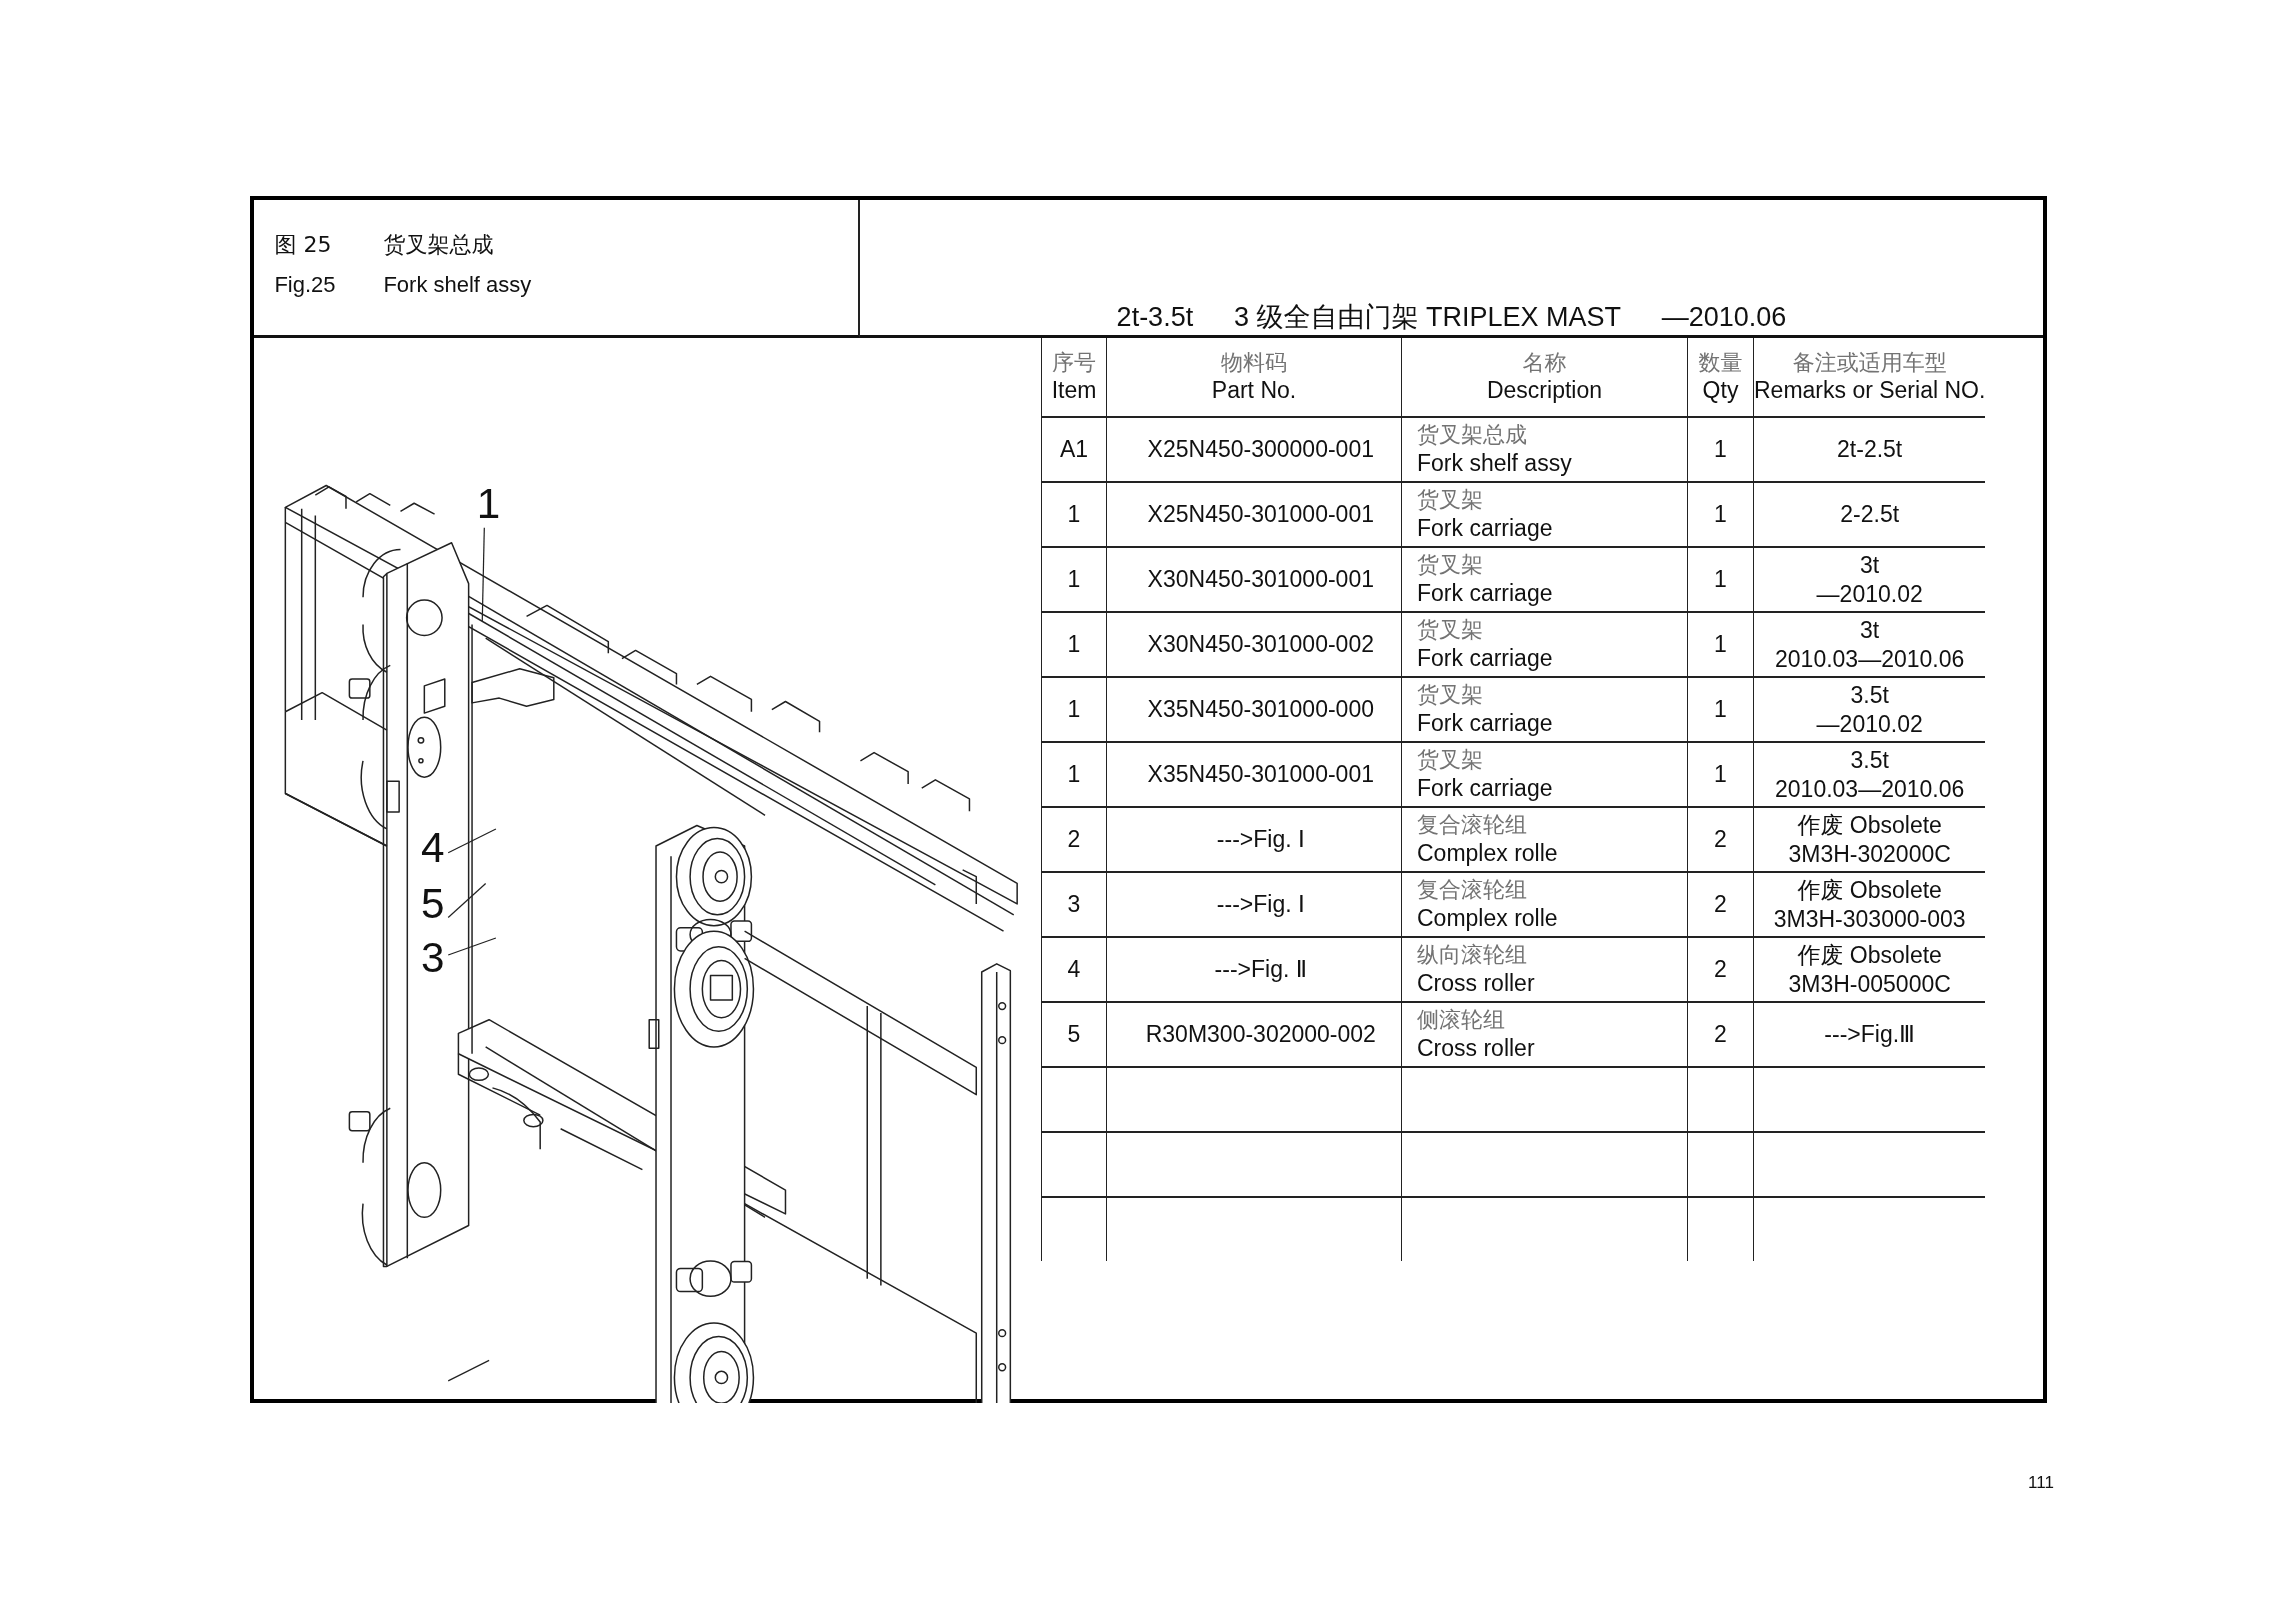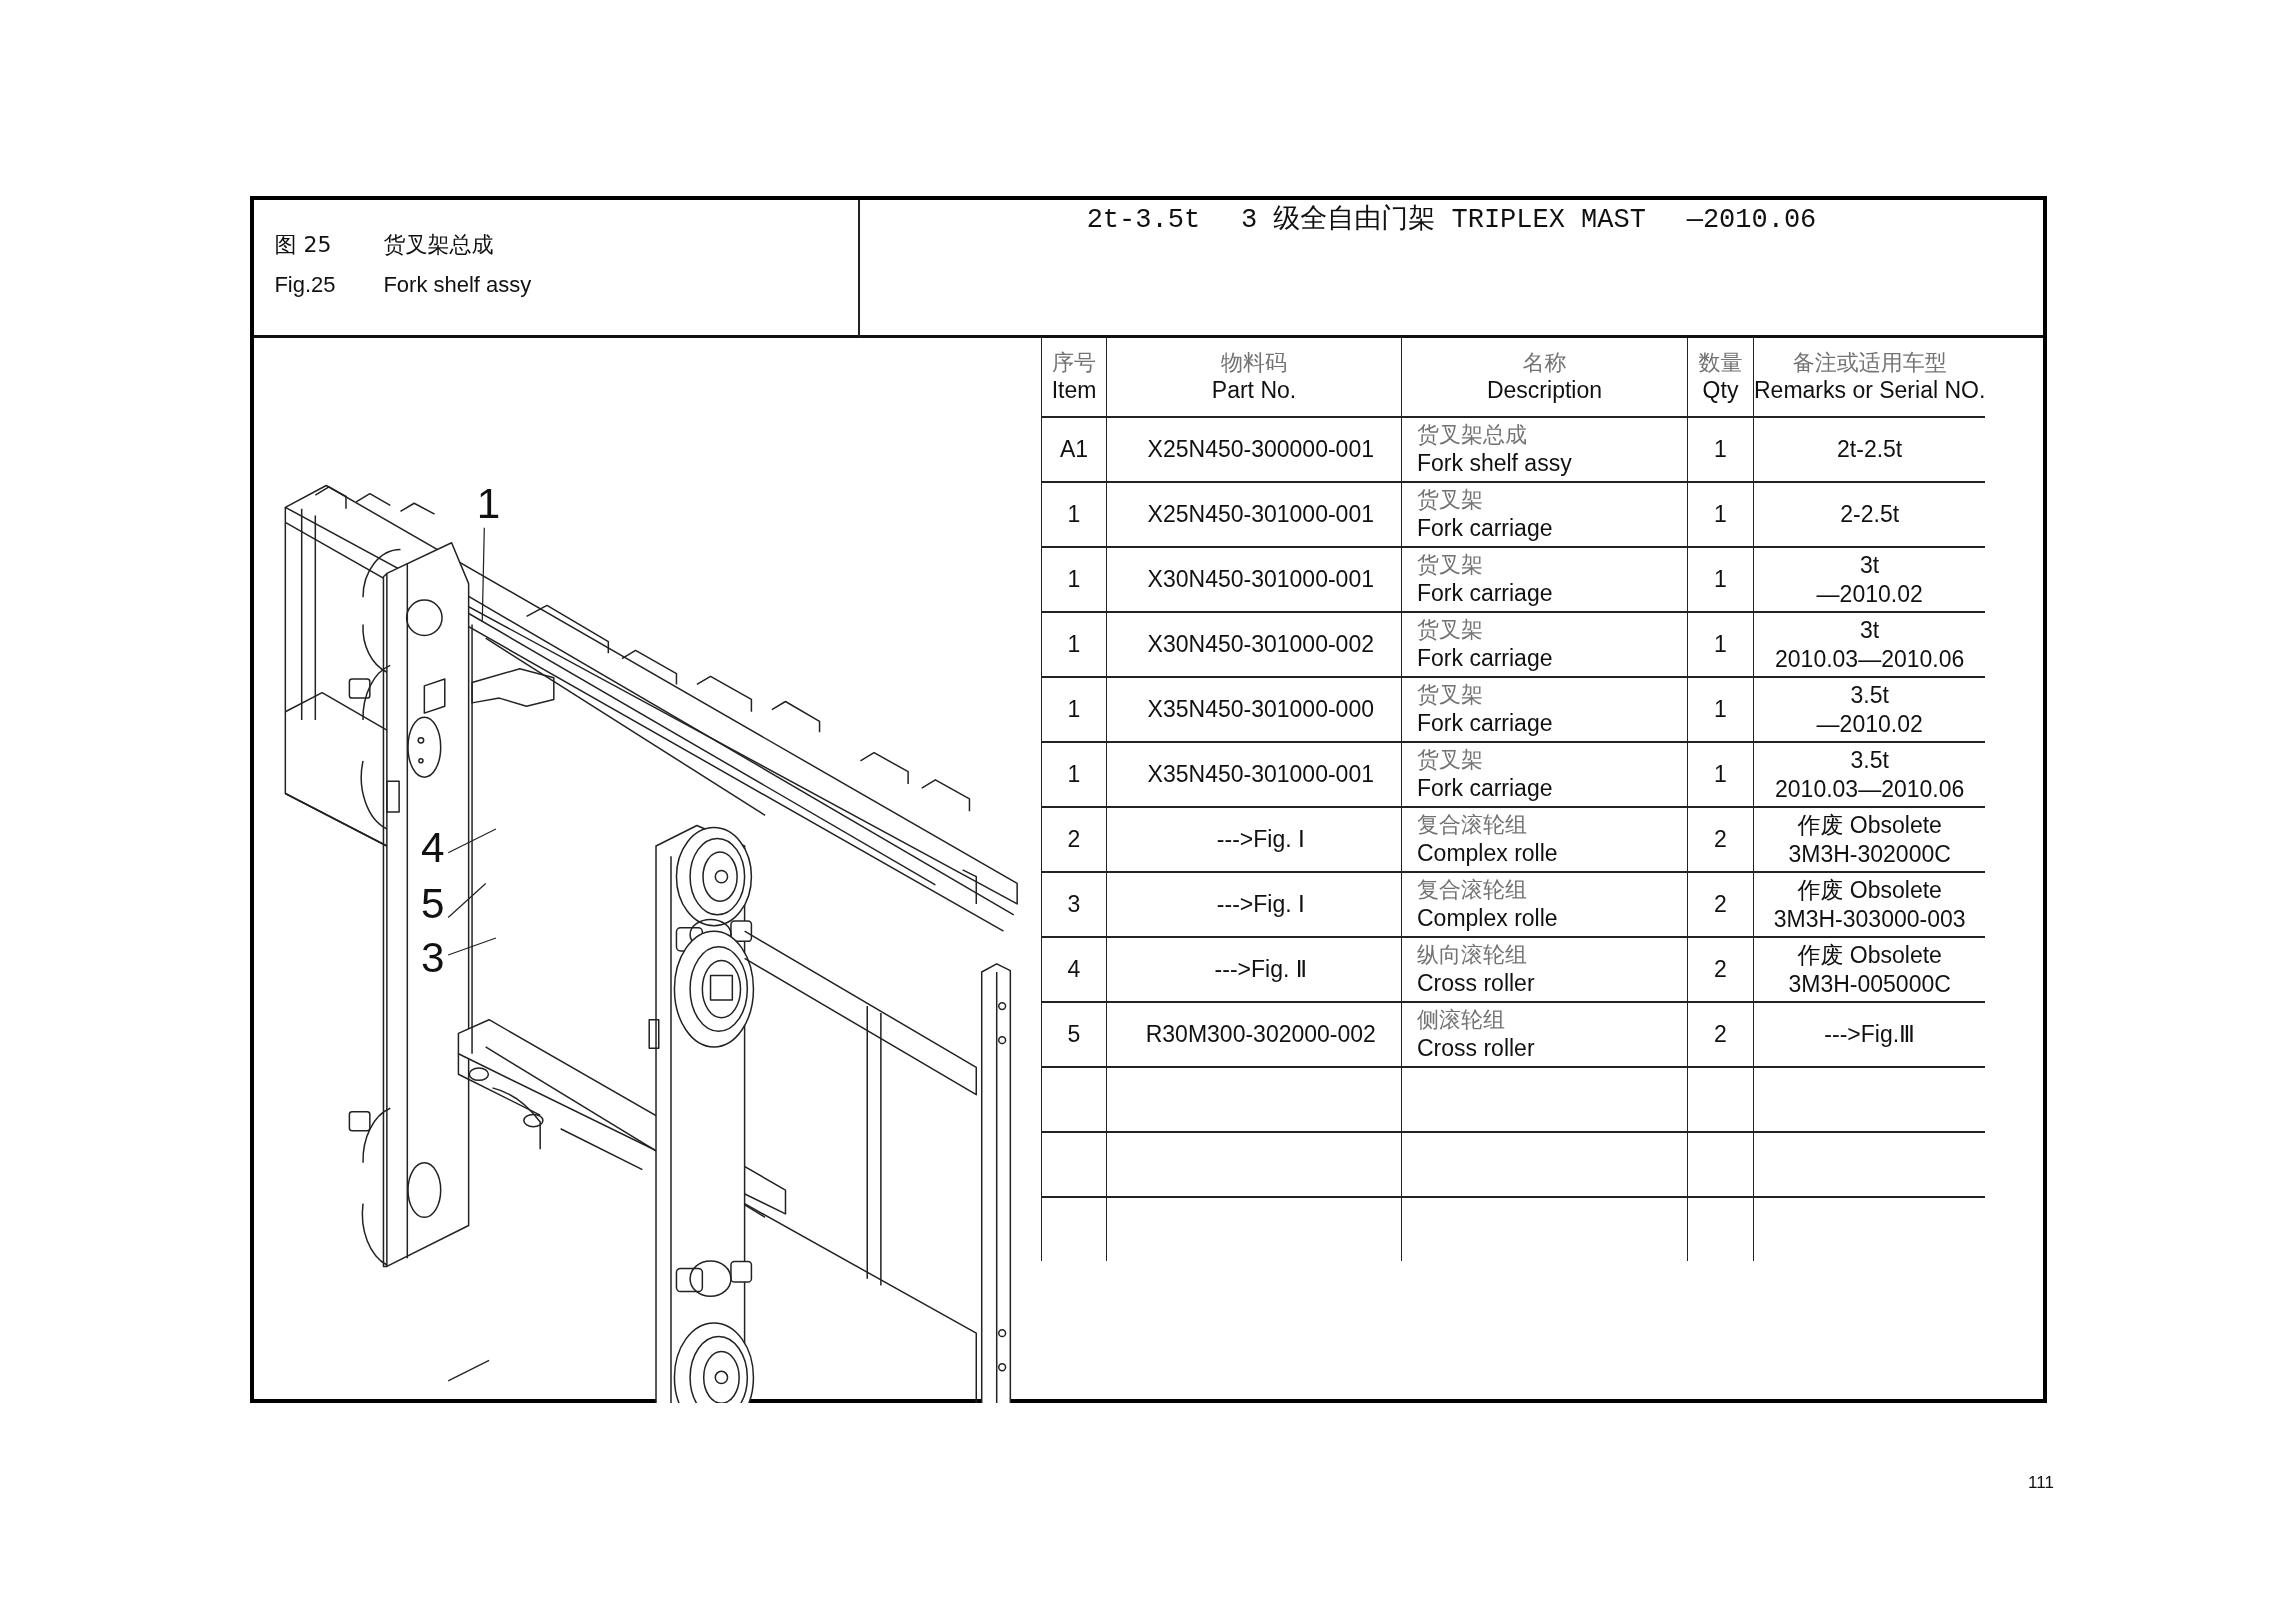--- a/index.html
+++ b/index.html
@@ -11,21 +11,21 @@
       position: absolute; left: 250px; top: 196px; width: 1797px; height: 1207px;
       border: 4.1px solid #000; box-sizing: border-box;
     }
     .hdr-left {
       position: absolute; left: 0; top: 0; width: 606px; height: 138px;
       border-right: 2px solid #222; border-bottom: 3.4px solid #111; box-sizing: border-box;
     }
     .hdr-right {
       position: absolute; left: 606px; top: 0; right: 0; height: 138px;
       border-bottom: 3.4px solid #111; box-sizing: border-box;
-      display: flex; align-items: flex-start; justify-content: center; font-family: Liberation Mono, monospace;
+      display: flex; align-items: flex-end; justify-content: center;
     }
     .fig-line { position: absolute; left: 20.4px; font-size: 22px; white-space: nowrap; }
     .fig-line .num { display: inline-block; width: 109px; }
     .fig-cn { top: 30px; font-family: "DejaVu Sans", sans-serif; }
     .fig-en { top: 72px; }
     .hdr-title { font-size: 27px; white-space: nowrap; }
     .hdr-title span { margin: 0 20.4px; }
 
     .drawing { position: absolute; left: 0; top: 138px; width: 787px; bottom: 0; }
 

